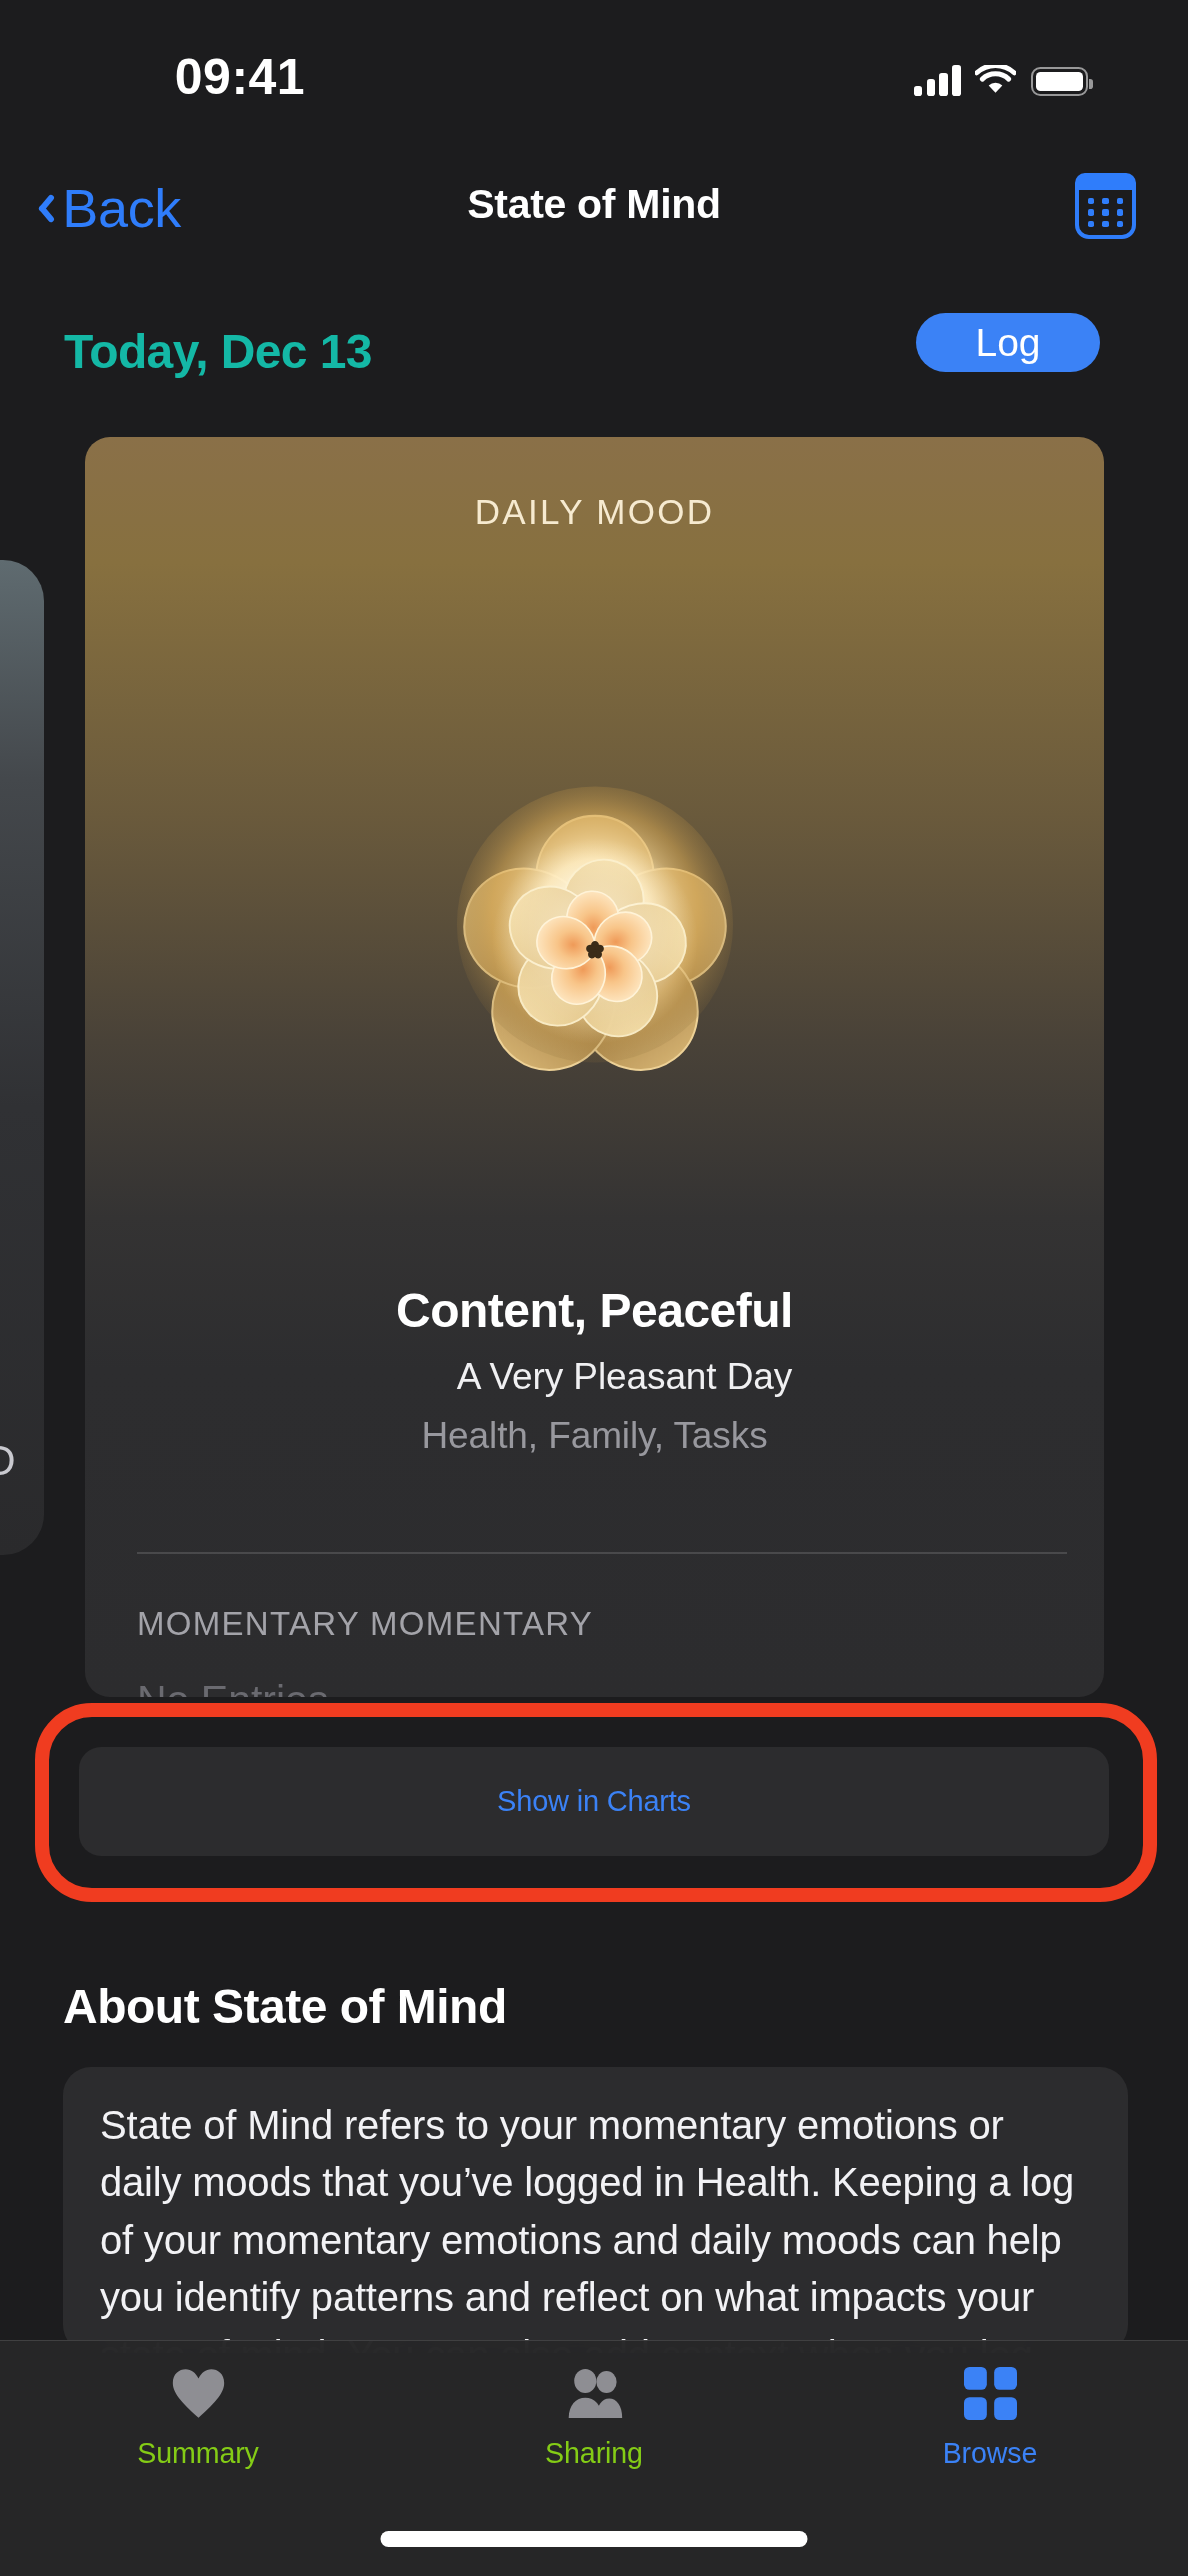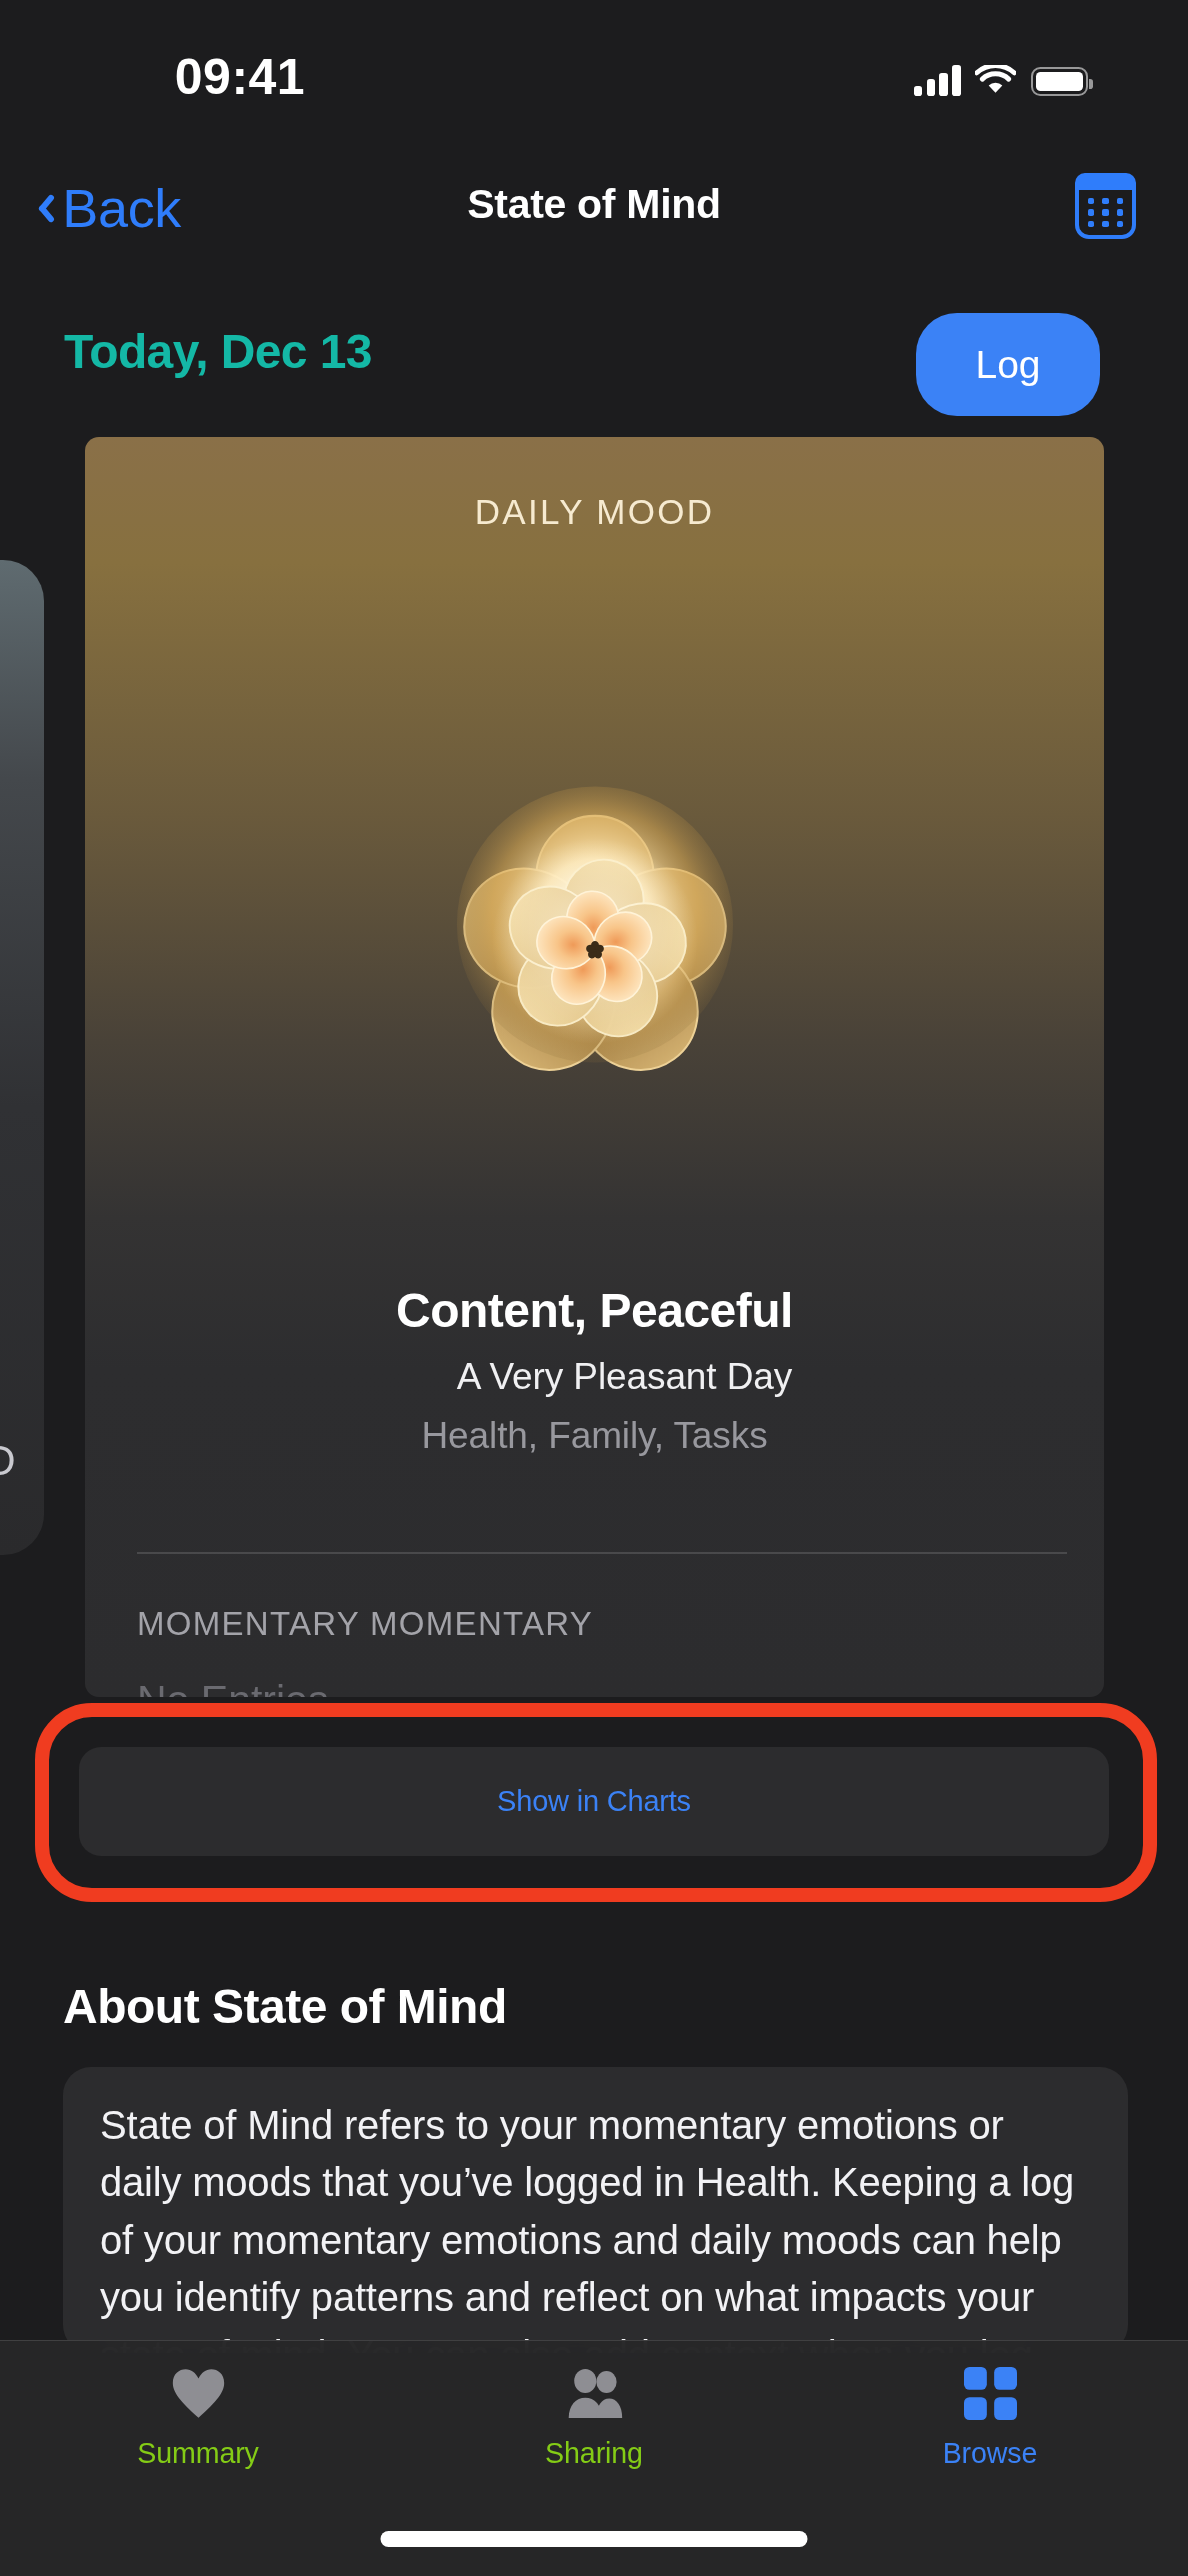--- a/index.html
+++ b/index.html
@@ -43,37 +43,37 @@
   .cal-btn { position:absolute; right:52px; top:9.2px; width:61px; height:66px; }
   .cal-body { position:absolute; inset:0; border:4.6px solid #2f7dfb; border-radius:14px; background:transparent; }
   .cal-top { position:absolute; left:0; right:0; top:0; height:16.6px; background:#2f7dfb; border-radius:10px 10px 0 0; }
   .cal-dots { position:absolute; left:11px; right:11px; top:24px; bottom:11px;
               display:grid; grid-template-columns:repeat(3,1fr); grid-template-rows:repeat(3,1fr); gap:3.7px; }
   .cal-dots i { width:6.4px; height:6.4px; background:#2f7dfb; border-radius:1.8px; justify-self:center; align-self:center; }
 
   
   .today-row { position:absolute; top:313px; left:0; width:1188px; height:101px; }
   .today-label { position:absolute; left:64px; top:11px; color:#14b8a6; font-size:48px; font-weight:700; letter-spacing:-0.6px; }
-  .log-btn { position:absolute; right:88px; top:0; width:184px; height:103px; background:#3b82f6;
+  .log-btn { position:absolute; right:88px; top:0; width:184px; height:59px; background:#3b82f6;
              border-radius:41px; color:#fff; font-size:39px; display:flex; align-items:center;
              justify-content:center; border:none; font-family:inherit; }
 
   
   .peek-card {
     position:absolute; left:-48px; top:560px; width:92px; height:995px;
     background:linear-gradient(180deg,#5f6b70 0%,#44484c 22%,#303134 55%,#2a2a2c 100%);
     border-radius:41px;
   }
   .peek-glyph { position:absolute; left:-14.7px; top:1437px; color:#c9c9cf; font-size:42px; }
 
   
   .mood-card {
     position:absolute; left:85px; top:437px; width:1019px; height:1260px;
     background:linear-gradient(180deg,#8a7048 0%,#87703f 10%,#6a5a3c 30%,#494238 48%,#343333 62%,#2d2d2f 74%,#2c2c2e 100%);
-    border-radius:14px; overflow:hidden;
+    border-radius:25px; overflow:hidden;
   }
   .mood-kicker { position:absolute; left:0; top:55px; width:100%; text-align:center;
                  color:#f6ead0; font-size:35px; letter-spacing:2.3px; font-weight:500; }
 
   .flower-wrap { position:absolute; left:0; top:276px; width:100%; height:433px; }
   .flower { position:absolute; left:50%; top:50%; transform:translate(-50%,-50%); width:405px; height:387px; }
 
   .mood-title { position:absolute; left:0; top:846px; width:100%; text-align:center;
                 color:#fff; font-size:48px; font-weight:700; letter-spacing:-0.5px; }
   .mood-sub   { position:absolute; left:0; top:919px; width:100%; text-align:center;

